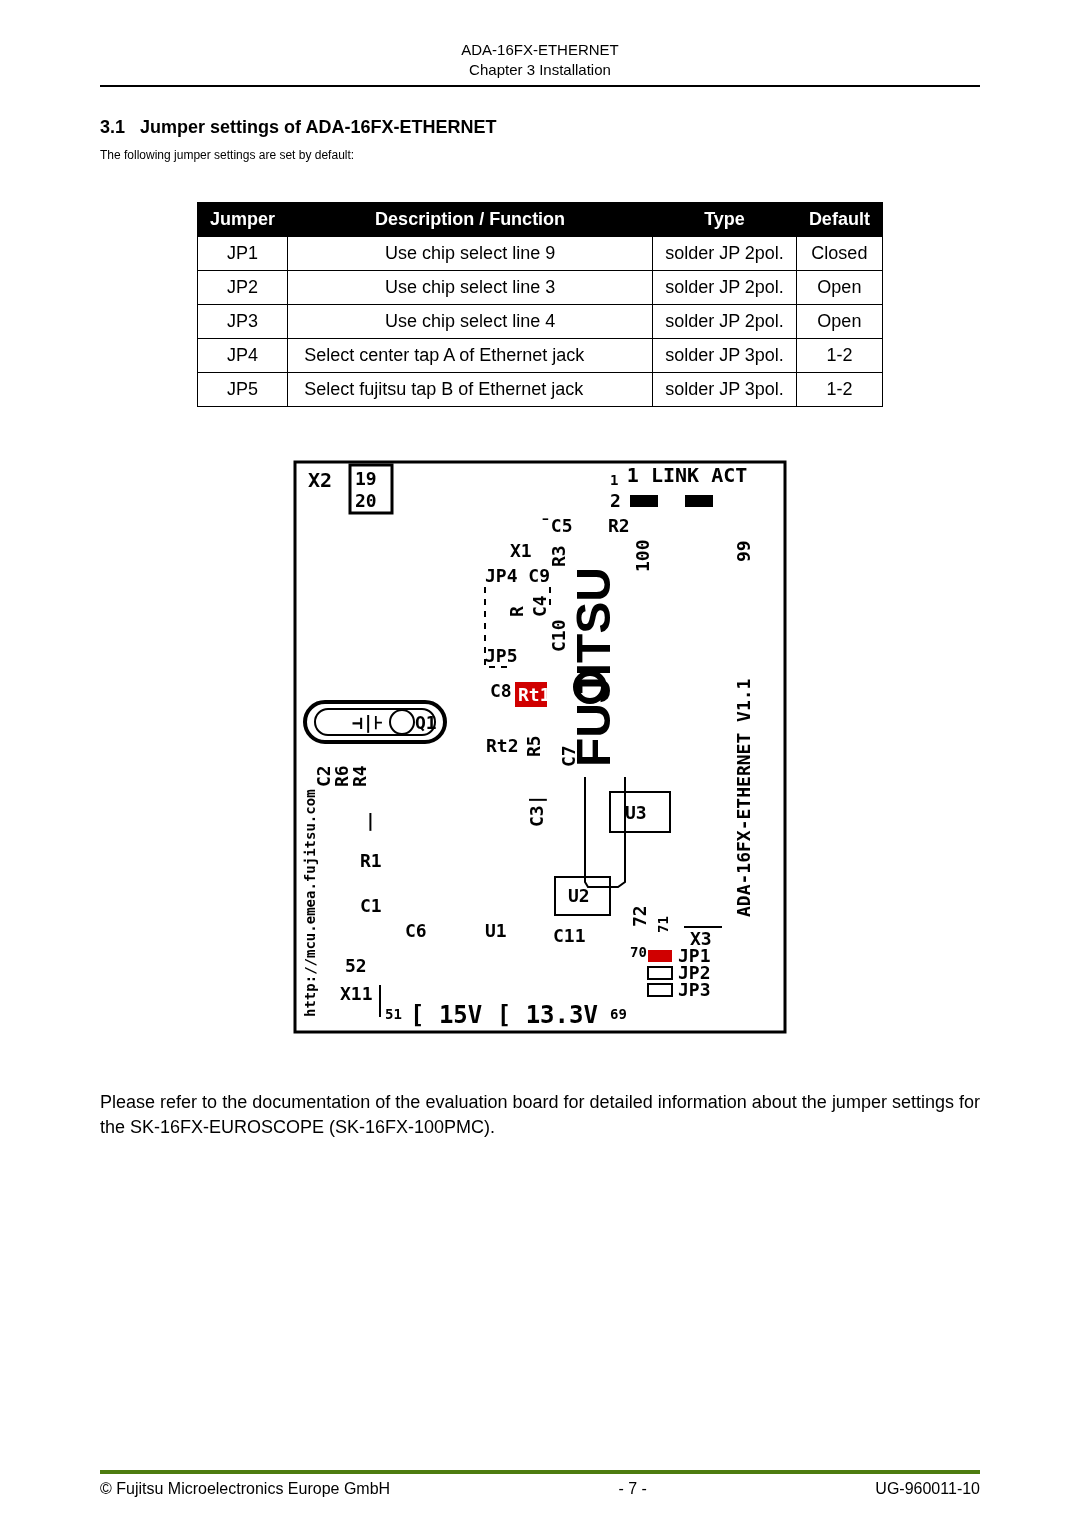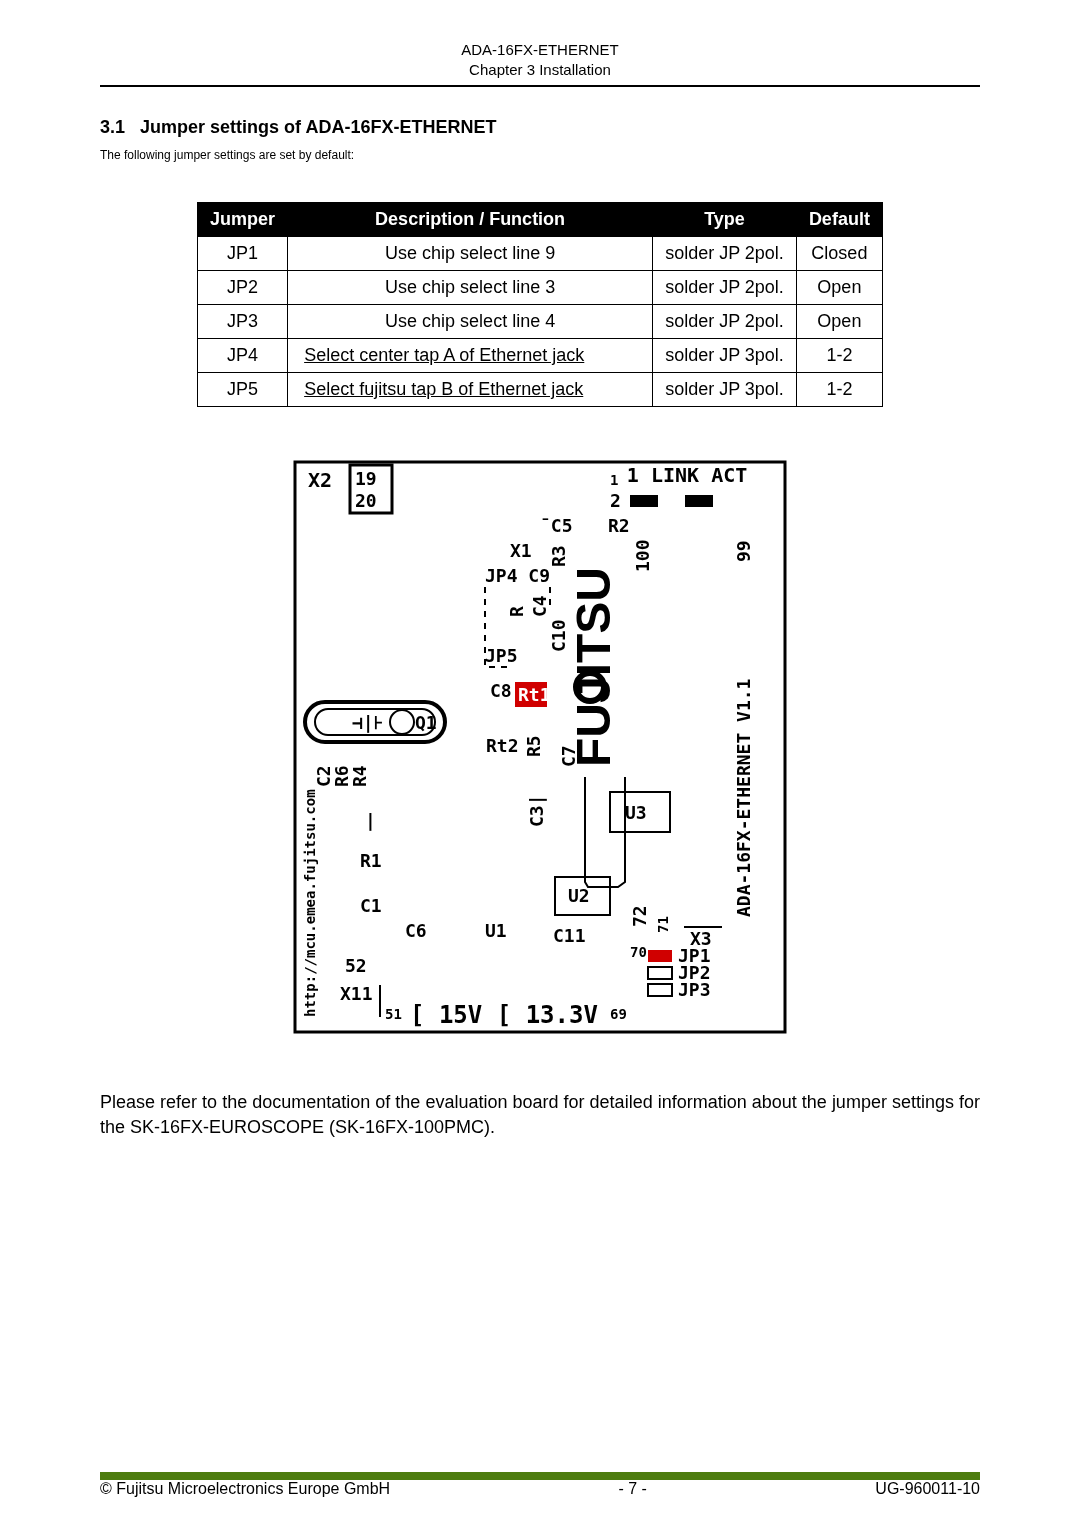--- a/index.html
+++ b/index.html
@@ -45,37 +45,38 @@
     border: 1px solid #000;
     padding: 6px 12px;
     text-align: center;
     vertical-align: middle;
   }
   th {
     background: #000;
     color: #fff;
     font-weight: bold;
   }
-  td.desc-left { text-align: left; padding-left: 16px; padding-right: 50px; text-decoration: underline; }
+  td.desc-left { text-align: left; padding-left: 16px; padding-right: 50px; }
   .diagram {
     display: block;
     margin: 50px auto 0 auto;
   }
   .note {
     margin-top: 53px;
     font-size: 18px;
     line-height: 1.4;
     text-align: justify;
   }
   .footer {
     position: absolute;
     bottom: 30px;
     left: 100px;
     right: 100px;
-    border-top: 8px solid #4d7c0f;
+    border-top: 4px solid #4d7c0f;
+    padding-top: 6px;
     font-size: 16px;
     display: flex;
     justify-content: space-between;
   }
 </style>
 </head>
 <body>
 
 <div class="page">
 

